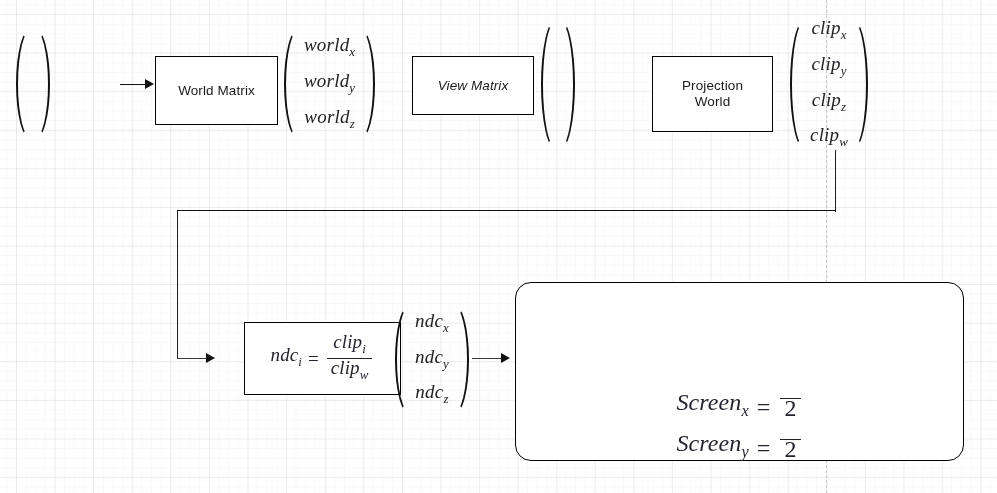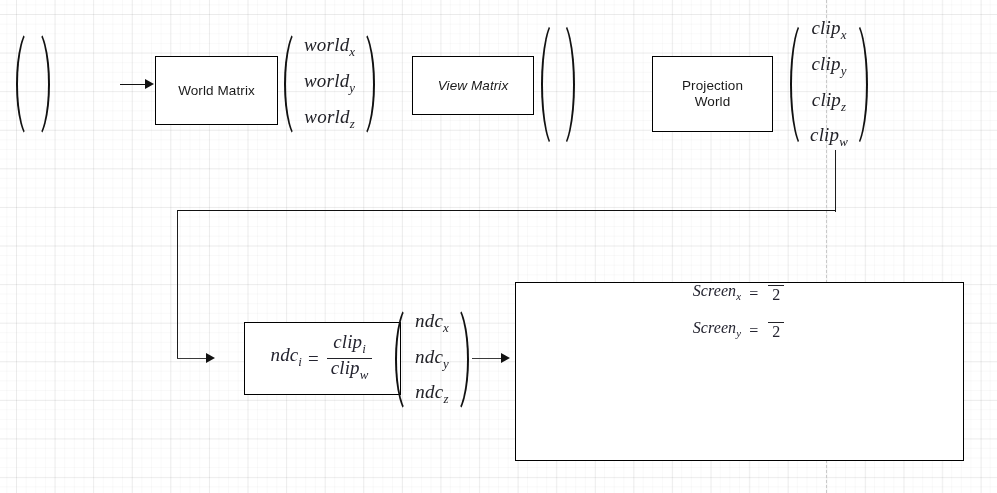--- a/index.html
+++ b/index.html
@@ -202,21 +202,21 @@
       <span><i>ndc</i><sub>x</sub></span>
       <span><i>ndc</i><sub>y</sub></span>
       <span><i>ndc</i><sub>z</sub></span>
     </span>
     <span class="paren right"></span>
   </div>
 
   <div class="hline" style="left:472px;top:358px;width:31px;"></div>
   <div class="arrowhead" style="left:501px;top:353px;"></div>
 
-  <div class="box formula" style="left:515px;top:282px;width:449px;height:179px;flex-direction:column;justify-content:flex-start;gap:16px;font-size:16px;">
+  <div class="box formula" style="left:515px;top:282px;width:449px;height:179px;flex-direction:column;justify-content:flex-end;gap:16px;font-size:24px;border-radius:16px;">
 
     <span class="eqline">
       <span><i>Screen</i><sub>x</sub></span>
       <span style="font-style:normal;margin:0 8px;">=</span>
       <span class="frac">
         <span class="bar"></span>
         <span class="den" style="font-style:normal;">2</span>
       </span>
     </span>
 

